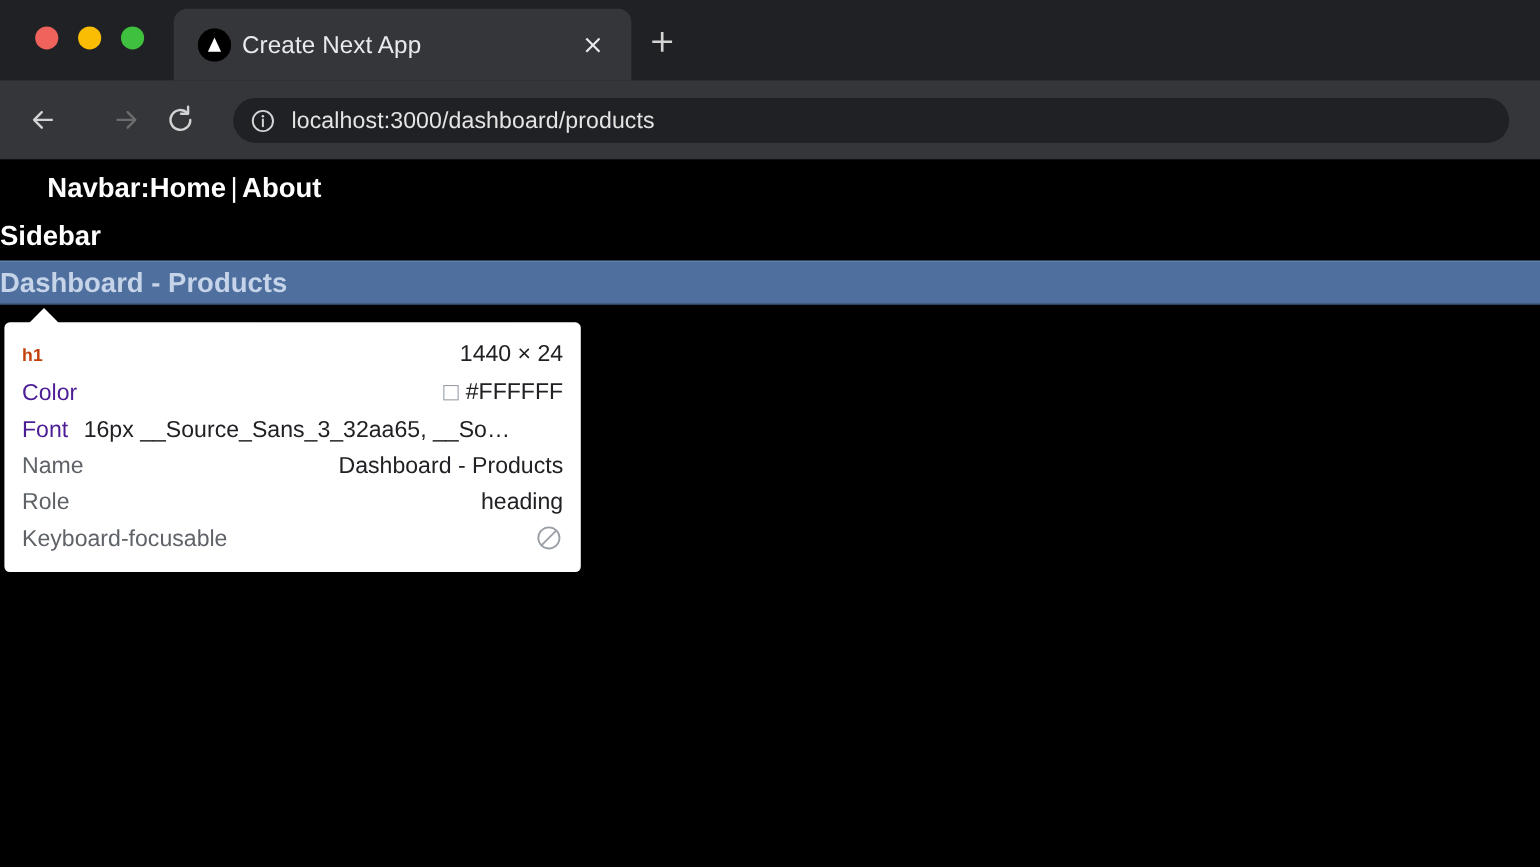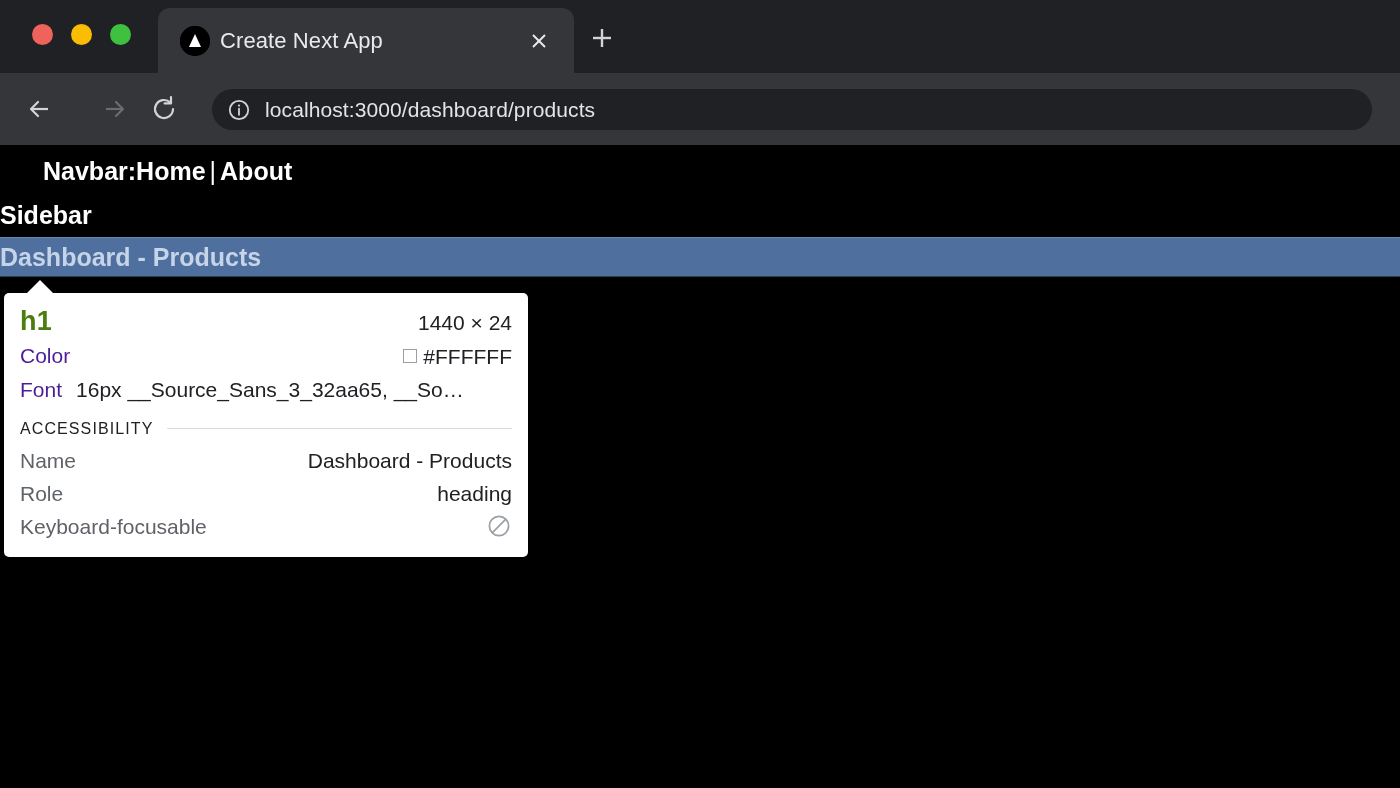--- a/index.html
+++ b/index.html
@@ -137,21 +137,21 @@
     width: 0; height: 0;
     border-left: 14px solid transparent;
     border-right: 14px solid transparent;
     border-bottom: 14px solid #ffffff;
   }
   .tt-row {
     display: flex; align-items: baseline; justify-content: space-between;
     min-height: 33px; line-height: 33px;
   }
   .tt-tag {
-    color: #4d7c0f; font-size: 27px; font-weight: bold;
+    color: #c2410c; font-size: 16px; font-weight: bold;
     letter-spacing: .2px;
   }
   .tt-dims { color: #202124; font-size: 21px; }
   .tt-label { color: #4c1d95; font-size: 21px; }
   .tt-value { color: #202124; font-size: 21px; text-align: right; }
   .tt-value-wrap {
     display: flex; align-items: center; justify-content: flex-end; gap: 6px;
   }
   #color-swatch {
     width: 14px; height: 14px; background: #FFFFFF;
@@ -284,24 +284,20 @@
         <span id="color-swatch"></span>
         <span class="tt-value">#FFFFFF</span>
       </span>
     </div>
 
     <div class="tt-font-row">
       <span class="tt-label">Font</span>
       <span class="tt-font-value">16px __Source_Sans_3_32aa65, __So…</span>
     </div>
 
-    <div id="accessibility-section">
-      <span id="accessibility-title">ACCESSIBILITY</span>
-      <span id="accessibility-divider"></span>
-    </div>
 
     <div class="a11y-row">
       <span class="a11y-label">Name</span>
       <span class="a11y-value">Dashboard - Products</span>
     </div>
 
     <div class="a11y-row">
       <span class="a11y-label">Role</span>
       <span class="a11y-value">heading</span>
     </div>

